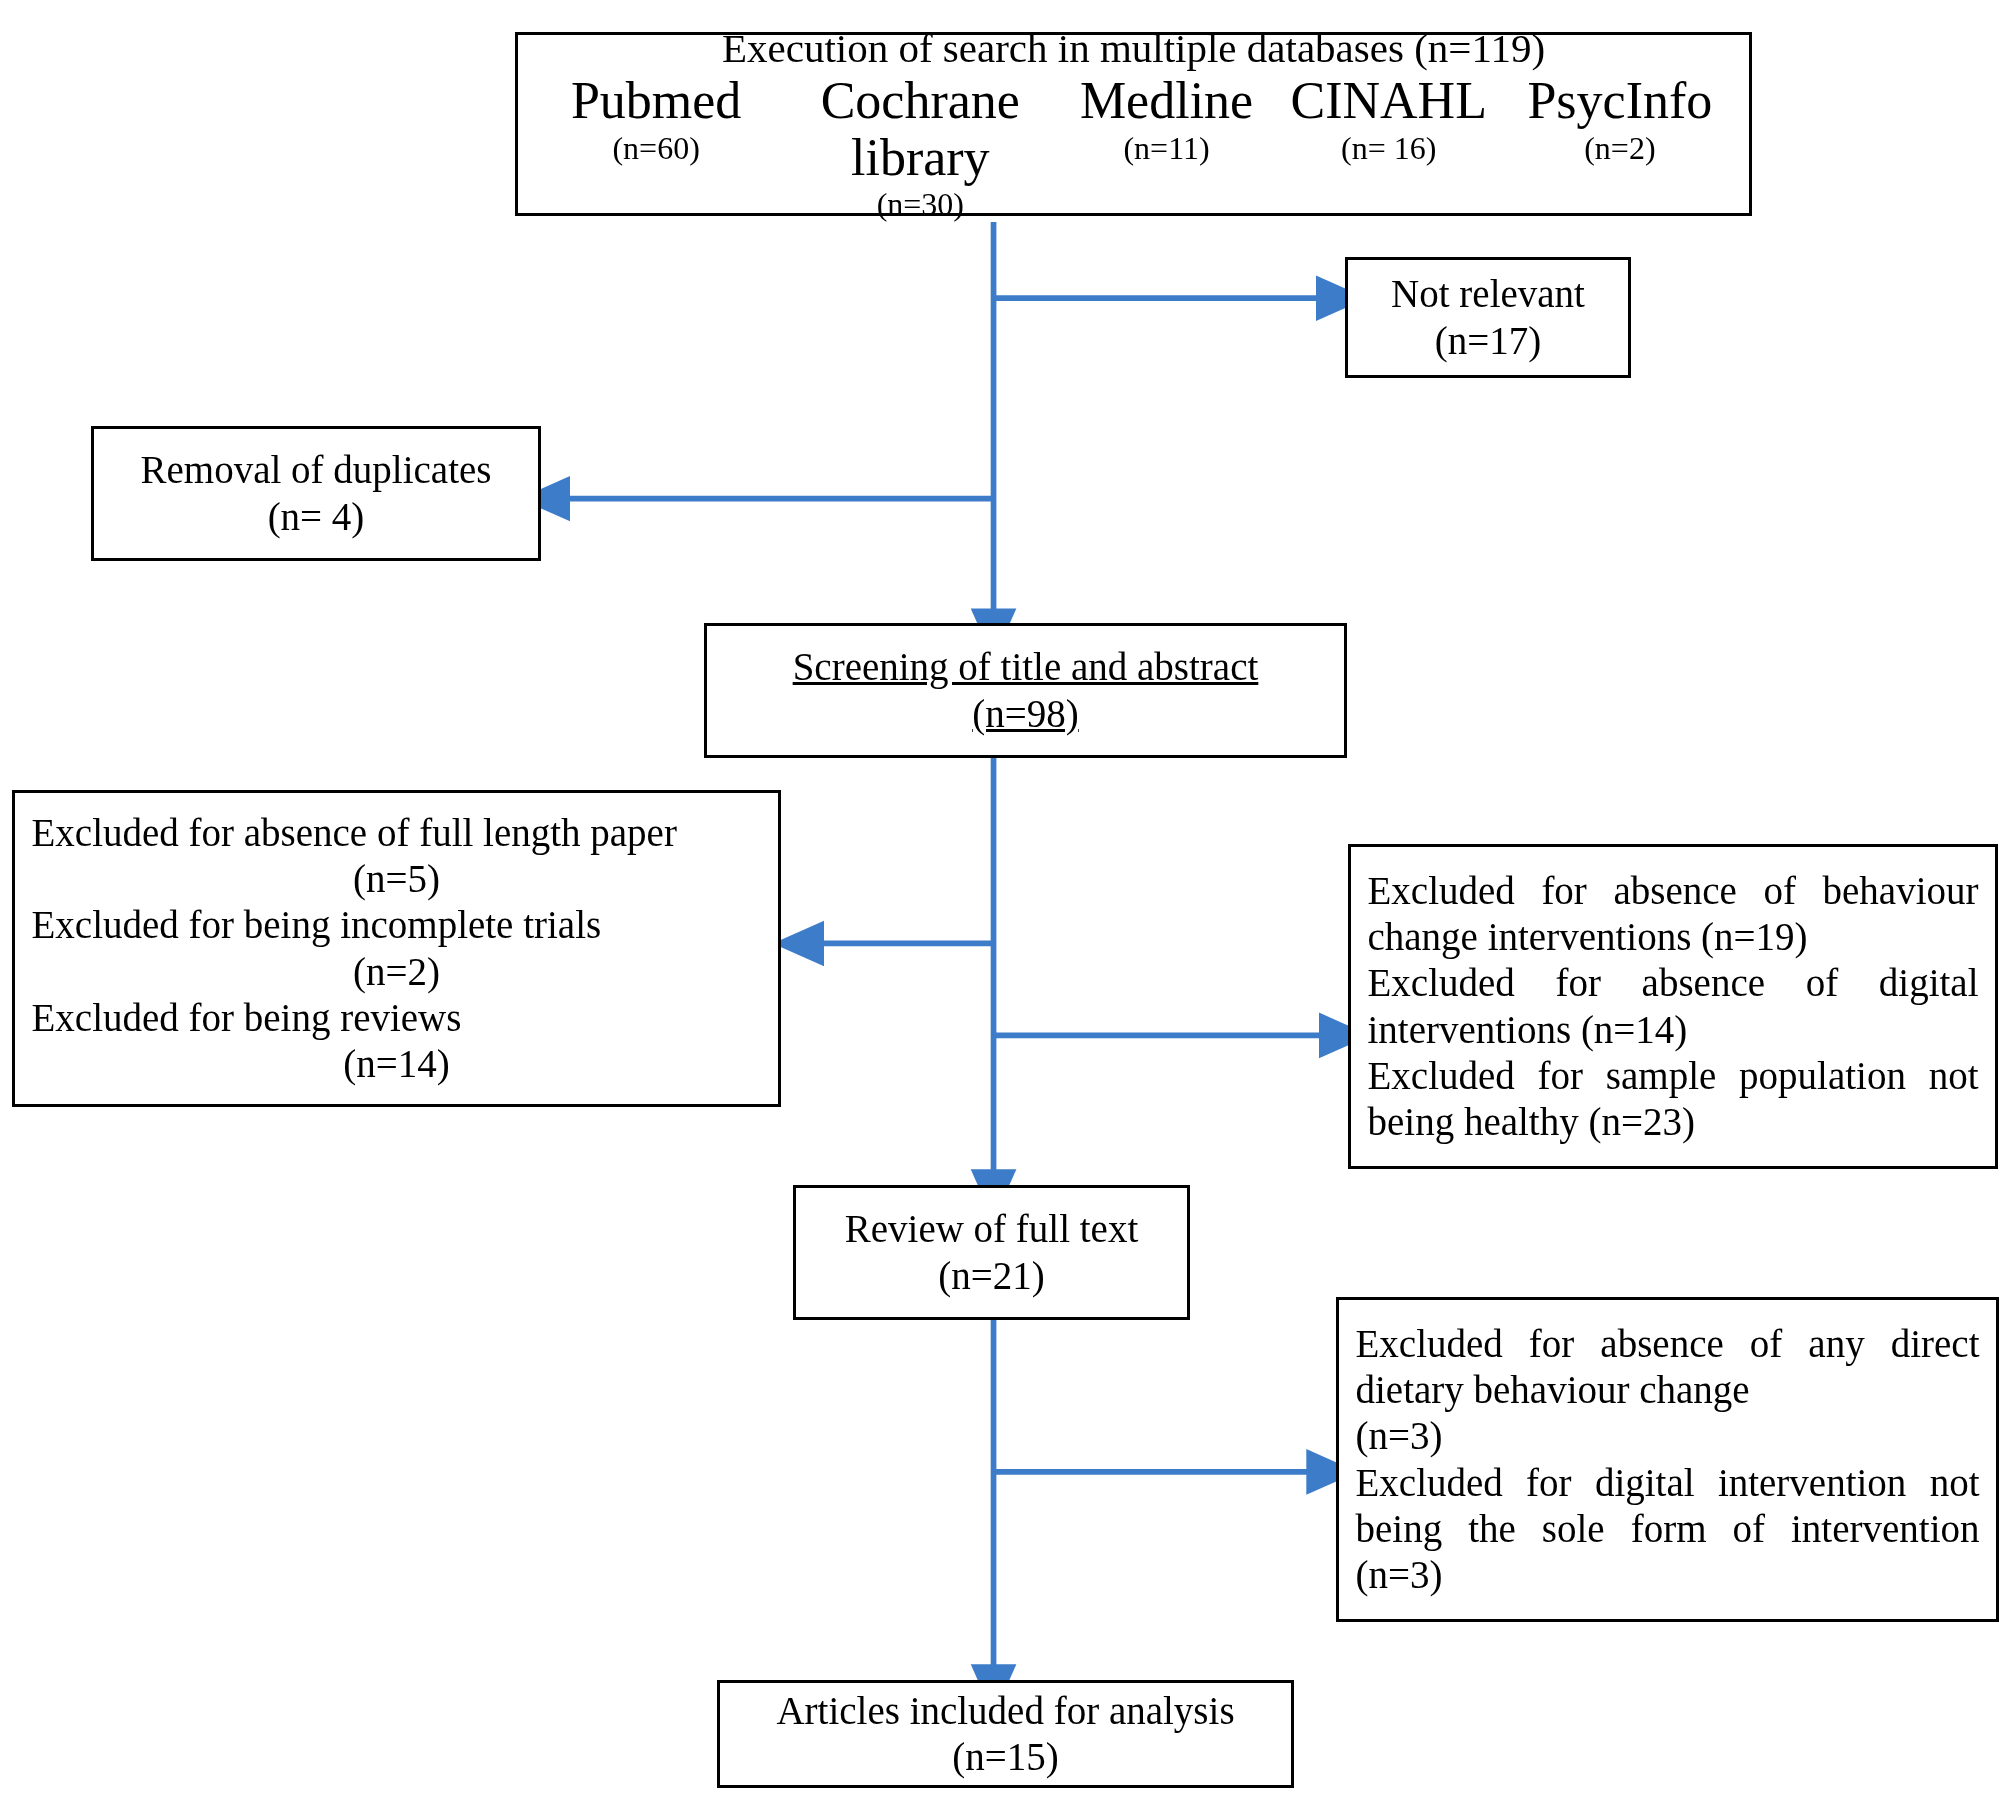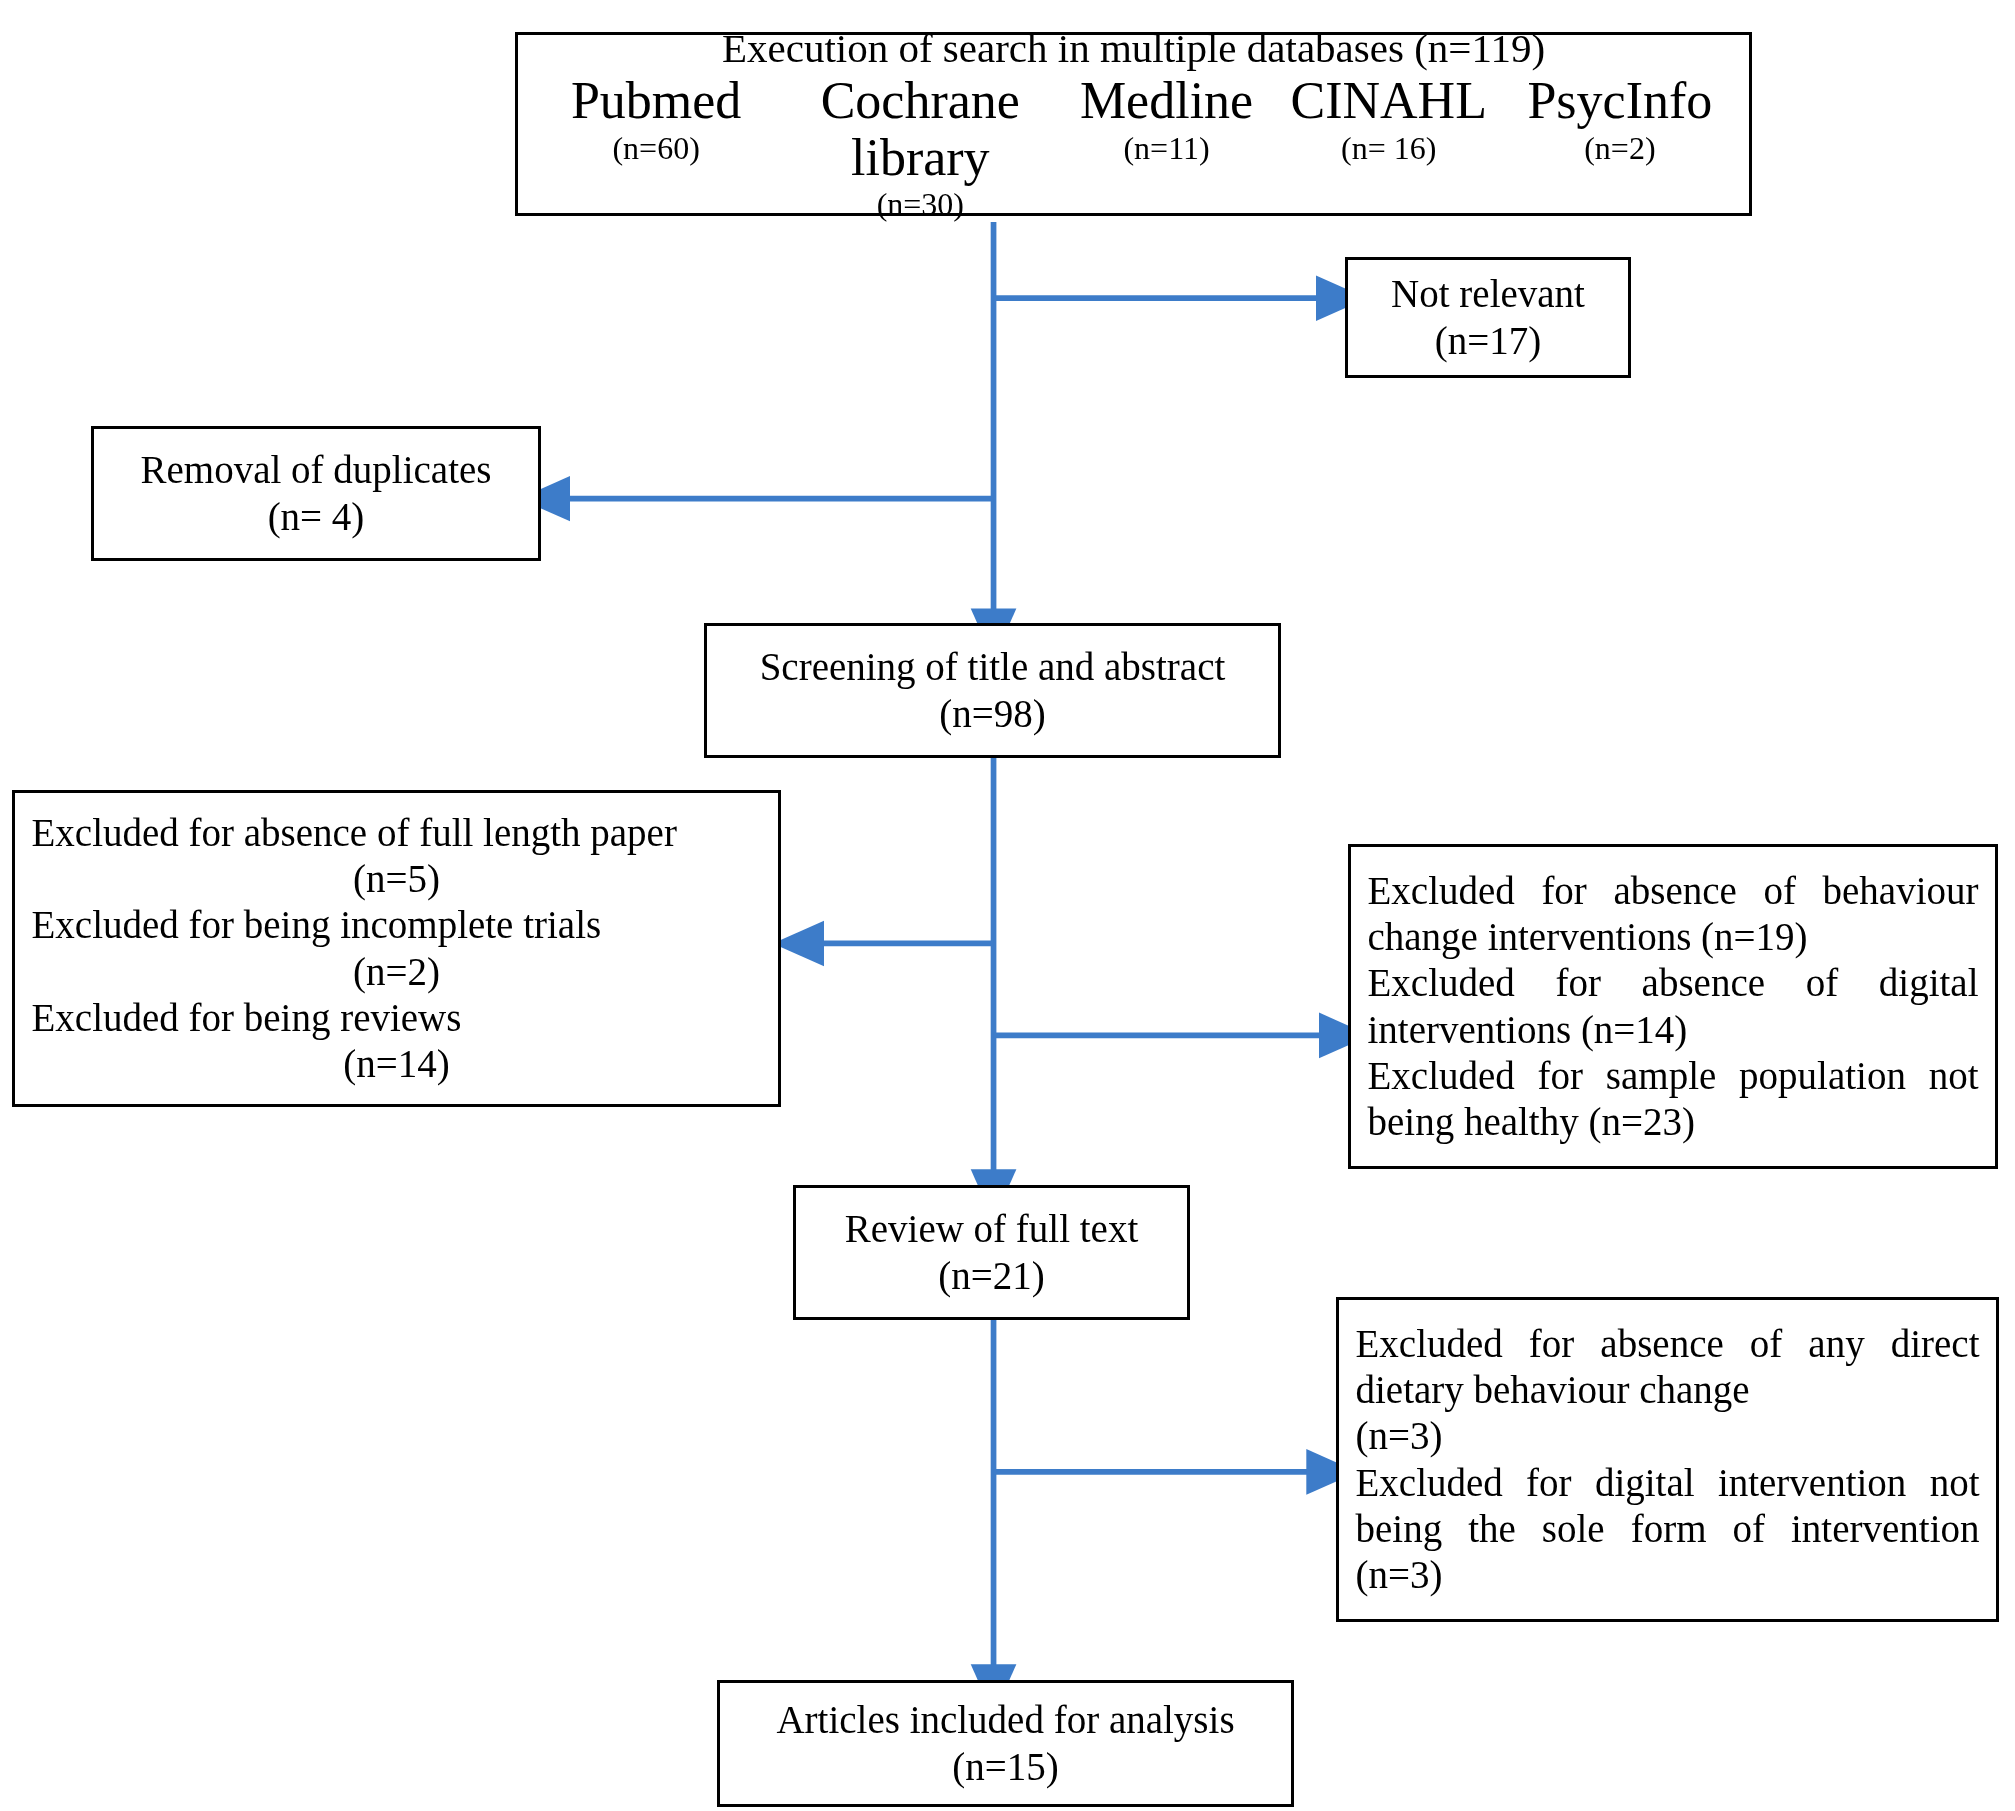--- a/index.html
+++ b/index.html
@@ -42,26 +42,26 @@
     white-space: pre-wrap;
   }
   .center  .line { text-align: center; }
   .justify .line { text-align: justify; text-align-last: left; }
   .left    .line { text-align: left; }
 
   
   #node-search        { left: 515px;  top: 32px;   width: 1237px; height: 184px; padding: 6.3px 15px; }
   #node-notrelevant   { left: 1345px; top: 257px;  width: 286px;  height: 121px; padding: 3.8px 11.4px; }
   #node-duplicates    { left: 91px;  top: 426px;  width: 450px;  height: 135px; padding: 3.8px 14px; }
-  #node-screening     { left: 704px; top: 623px;  width: 577px;  height: 135px; padding: 3.8px 16.5px; }
+  #node-screening     { left: 704px; top: 623px;  width: 643px;  height: 135px; padding: 3.8px 16.5px; text-decoration: underline; }
   #node-excl-left     { left: 12px;   top: 790px; width: 769px; height: 317px; padding: 6.3px 16.5px; }
   #node-excl-right-1  { left: 1348px; top: 844px; width: 650px; height: 325px; padding: 6.3px 16.5px; }
   #node-fulltext      { left: 793px; top: 1185px; width: 397px;  height: 135px; padding: 3.8px 14px; }
   #node-excl-right-2  { left: 1336px; top: 1297px; width: 663px; height: 325px; padding: 6.3px 16.5px; }
-  #node-included      { left: 717px; top: 1680px; width: 577px;  height: 127px; padding: 3.8px 16.5px; }
+  #node-included      { left: 717px; top: 1680px; width: 577px;  height: 108px; padding: 3.8px 16.5px; }
 
   
   #node-search .title  { text-align: center; font-size: 41px; line-height: 1.1; }
   #node-search .dbrow  { display: flex; width: 100%; margin-top: 2.5px; }
   #node-search .dbcol  { flex: 1 1 0; text-align: center; }
   #node-search .dbname { font-size: 52px; line-height: 1.08; display: block; }
   #node-search .dbn    { font-size: 32px; line-height: 1.14; display: block; }
   #node-search .dbcol.c0 { flex: 0 0 20.5%; }
   #node-search .dbcol.c1 { flex: 0 0 23.5%; }
   #node-search .dbcol.c2 { flex: 0 0 17.5%; }

